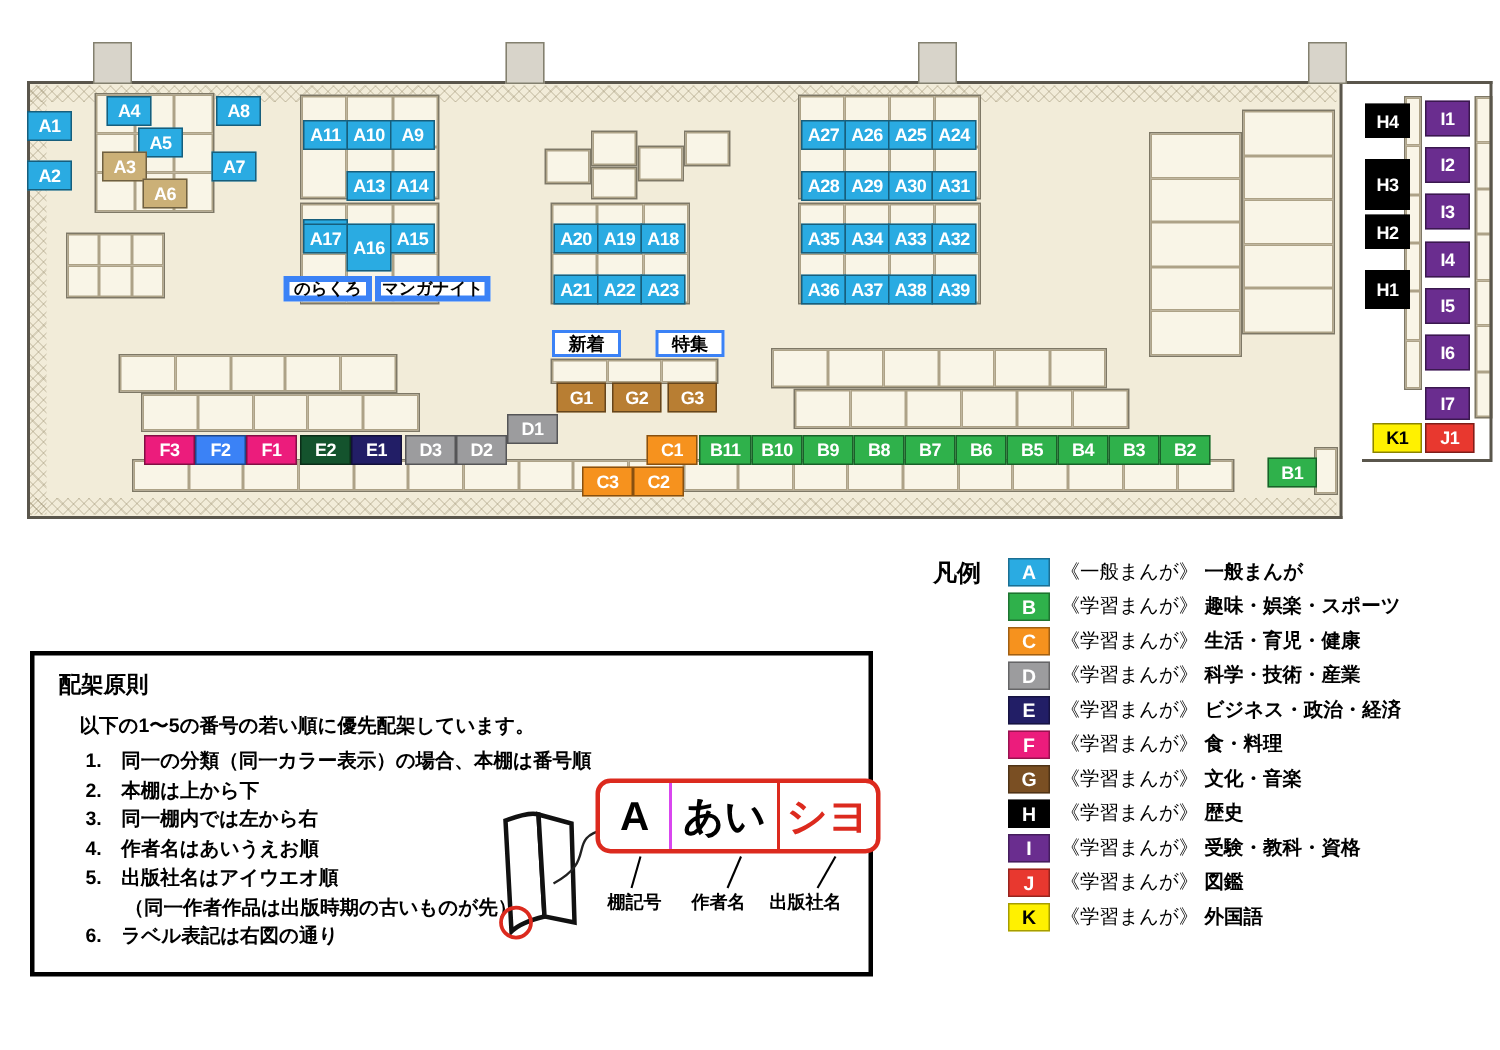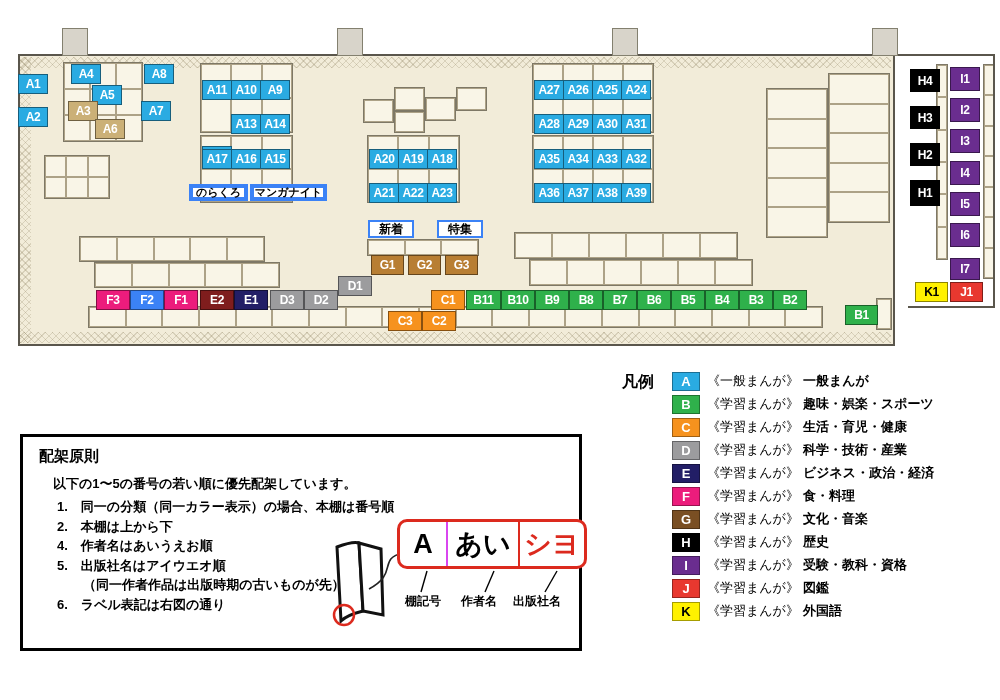--- a/index.html
+++ b/index.html
@@ -258,21 +258,21 @@
       <div class="chip" style="left: 95px; top: 119px; width: 30px; height: 20px; background: rgb(203, 176, 119);">A6</div>
       <div class="chip" style="left: 144px; top: 64px; width: 30px; height: 20px; background: rgb(42, 171, 226);">A8</div>
       <div class="chip" style="left: 141px; top: 101px; width: 30px; height: 20px; background: rgb(42, 171, 226); text-align: center;">A7</div>
       <div class="chip" style="left: 202px; top: 80px; width: 30px; height: 20px; background: rgb(42, 171, 226);">A11</div>
       <div class="chip" style="left: 231px; top: 80px; width: 30px; height: 20px; background: rgb(42, 171, 226);">A10</div>
       <div class="chip" style="left: 260px; top: 80px; width: 30px; height: 20px; background: rgb(42, 171, 226);">A9</div>
       <div class="chip" style="left: 202px; top: 114px; width: 30px; height: 20px; background: rgb(42, 171, 226); margin-top: 32px;">A12</div>
       <div class="chip" style="left: 231px; top: 114px; width: 30px; height: 20px; background: rgb(42, 171, 226);">A13</div>
       <div class="chip" style="left: 260px; top: 114px; width: 30px; height: 20px; background: rgb(42, 171, 226);">A14</div>
       <div class="chip" style="left: 202px; top: 149px; width: 30px; height: 20px; background: rgb(42, 171, 226);">A17</div>
-      <div class="chip" style="left: 231px; top: 149px; width: 30px; height: 20px; background: rgb(42, 171, 226);">A16</div>
+      <div class="chip" style="left: 231px; top: 149px; width: 30px; height: 32px; background: rgb(42, 171, 226);">A16</div>
       <div class="chip" style="left: 260px; top: 149px; width: 30px; height: 20px; background: rgb(42, 171, 226);">A15</div>
       <div class="chip" style="left: 369px; top: 149px; width: 30px; height: 20px; background: rgb(42, 171, 226);">A20</div>
       <div class="chip" style="left: 398px; top: 149px; width: 30px; height: 20px; background: rgb(42, 171, 226);">A19</div>
       <div class="chip" style="left: 427px; top: 149px; width: 30px; height: 20px; background: rgb(42, 171, 226);">A18</div>
       <div class="chip" style="left: 369px; top: 183px; width: 30px; height: 20px; background: rgb(42, 171, 226);">A21</div>
       <div class="chip" style="left: 398px; top: 183px; width: 30px; height: 20px; background: rgb(42, 171, 226);">A22</div>
       <div class="chip" style="left: 427px; top: 183px; width: 30px; height: 20px; background: rgb(42, 171, 226);">A23</div>
       <div class="chip" style="left: 534px; top: 80px; width: 30px; height: 20px; background: rgb(42, 171, 226);">A27</div>
       <div class="chip" style="left: 563px; top: 80px; width: 30px; height: 20px; background: rgb(42, 171, 226);">A26</div>
       <div class="chip" style="left: 592px; top: 80px; width: 30px; height: 20px; background: rgb(42, 171, 226);">A25</div>
@@ -288,41 +288,41 @@
       <div class="chip" style="left: 534px; top: 183px; width: 30px; height: 20px; background: rgb(42, 171, 226);">A36</div>
       <div class="chip" style="left: 563px; top: 183px; width: 30px; height: 20px; background: rgb(42, 171, 226);">A37</div>
       <div class="chip" style="left: 592px; top: 183px; width: 30px; height: 20px; background: rgb(42, 171, 226);">A38</div>
       <div class="chip" style="left: 621px; top: 183px; width: 30px; height: 20px; background: rgb(42, 171, 226);">A39</div>
       <div class="chip" style="left: 371px; top: 255px; width: 33px; height: 20px; background: rgb(184, 126, 51);">G1</div>
       <div class="chip" style="left: 408px; top: 255px; width: 33px; height: 20px; background: rgb(184, 126, 51);">G2</div>
       <div class="chip" style="left: 445px; top: 255px; width: 33px; height: 20px; background: rgb(184, 126, 51);">G3</div>
       <div class="chip" style="left: 96px; top: 290px; width: 34px; height: 20px; background: rgb(236, 28, 124);">F3</div>
       <div class="chip" style="left: 130px; top: 290px; width: 34px; height: 20px; background: #3b82f6;">F2</div>
       <div class="chip" style="left: 164px; top: 290px; width: 34px; height: 20px; background: rgb(236, 28, 124);">F1</div>
-      <div class="chip" style="left: 200px; top: 290px; width: 34px; height: 20px; background: #7f1d1d;">E2</div>
+      <div class="chip" style="left: 200px; top: 290px; width: 34px; height: 20px; background: #14532d;">E2</div>
       <div class="chip" style="left: 234px; top: 290px; width: 34px; height: 20px; background: rgb(34, 30, 102);">E1</div>
       <div class="chip" style="left: 270px; top: 290px; width: 34px; height: 20px; background: rgb(156, 156, 158);">D3</div>
       <div class="chip" style="left: 304px; top: 290px; width: 34px; height: 20px; background: rgb(156, 156, 158);">D2</div>
       <div class="chip" style="left: 338px; top: 276px; width: 34px; height: 20px; background: rgb(156, 156, 158);">D1</div>
       <div class="chip" style="left: 431px; top: 290px; width: 34px; height: 20px; background: rgb(246, 146, 30);">C1</div>
       <div class="chip" style="left: 466px; top: 290px; width: 35px; height: 20px; background: rgb(47, 177, 75);">B11</div>
       <div class="chip" style="left: 501px; top: 290px; width: 34px; height: 20px; background: rgb(47, 177, 75);">B10</div>
       <div class="chip" style="left: 535px; top: 290px; width: 34px; height: 20px; background: rgb(47, 177, 75);">B9</div>
       <div class="chip" style="left: 569px; top: 290px; width: 34px; height: 20px; background: rgb(47, 177, 75);">B8</div>
       <div class="chip" style="left: 603px; top: 290px; width: 34px; height: 20px; background: rgb(47, 177, 75);">B7</div>
       <div class="chip" style="left: 637px; top: 290px; width: 34px; height: 20px; background: rgb(47, 177, 75);">B6</div>
       <div class="chip" style="left: 671px; top: 290px; width: 34px; height: 20px; background: rgb(47, 177, 75);">B5</div>
       <div class="chip" style="left: 705px; top: 290px; width: 34px; height: 20px; background: rgb(47, 177, 75);">B4</div>
       <div class="chip" style="left: 739px; top: 290px; width: 34px; height: 20px; background: rgb(47, 177, 75);">B3</div>
       <div class="chip" style="left: 773px; top: 290px; width: 34px; height: 20px; background: rgb(47, 177, 75);">B2</div>
       <div class="chip" style="left: 388px; top: 311px; width: 34px; height: 20px; background: rgb(246, 146, 30);">C3</div>
       <div class="chip" style="left: 422px; top: 311px; width: 34px; height: 20px; background: rgb(246, 146, 30);">C2</div>
       <div class="chip" style="left: 845px; top: 305px; width: 33px; height: 20px; background: rgb(47, 177, 75);">B1</div>
       <div class="chip" style="left: 910px; top: 69px; width: 30px; height: 23px; background: rgb(0, 0, 0);">H4</div>
-      <div class="chip" style="left: 910px; top: 106px; width: 30px; height: 23px; background: rgb(0, 0, 0); text-align: right;">H3</div>
+      <div class="chip" style="left: 910px; top: 106px; width: 30px; height: 34px; background: rgb(0, 0, 0); text-align: right;">H3</div>
       <div class="chip" style="left: 910px; top: 143px; width: 30px; height: 23px; background: rgb(0, 0, 0);">H2</div>
       <div class="chip" style="left: 910px; top: 180px; width: 30px; height: 26px; background: rgb(0, 0, 0);">H1</div>
       <div class="chip" style="left: 950px; top: 67px; width: 30px; height: 24px; background: rgb(106, 45, 143);">I1</div>
       <div class="chip" style="left: 950px; top: 98px; width: 30px; height: 24px; background: rgb(106, 45, 143);">I2</div>
       <div class="chip" style="left: 950px; top: 129px; width: 30px; height: 24px; background: rgb(106, 45, 143);">I3</div>
       <div class="chip" style="left: 950px; top: 161px; width: 30px; height: 24px; background: rgb(106, 45, 143);">I4</div>
       <div class="chip" style="left: 950px; top: 192px; width: 30px; height: 24px; background: rgb(106, 45, 143);">I5</div>
       <div class="chip" style="left: 950px; top: 223px; width: 30px; height: 24px; background: rgb(106, 45, 143);">I6</div>
       <div class="chip" style="left: 950px; top: 258px; width: 30px; height: 22px; background: rgb(106, 45, 143);">I7</div>
       <div class="chip" style="left: 915px; top: 282px; width: 33px; height: 20px; background: rgb(255, 241, 0); color: rgb(0, 0, 0);">K1</div>
@@ -395,20 +395,21 @@
         </div>
     </div>
   </div>
 
   <div class="prin">
     <div class="prin-title">配架原則</div>
     <div class="prin-intro">以下の1〜5の番号の若い順に優先配架しています。</div>
     <div class="prin-list">
         <div class="prin-item">1.　同一の分類（同一カラー表示）の場合、本棚は番号順</div>
         <div class="prin-item">2.　本棚は上から下</div>
+        <div class="prin-item">3.　同一棚内では左から右</div>
         <div class="prin-item">4.　作者名はあいうえお順</div>
         <div class="prin-item">5.　出版社名はアイウエオ順
 　　（同一作者作品は出版時期の古いものが先）</div>
         <div class="prin-item">6.　ラベル表記は右図の通り</div>
       </div>
 
     <div class="book-wrap">
       <svg width="62" height="92" viewBox="0 0 62 92">
         <path d="M10 8 Q26 2 32 4 L36 72 Q20 76 14 82 Z" fill="#ffffff" stroke="#111" stroke-width="3"></path>
         <path d="M32 4 L54 10 L56 76 L36 72 Z" fill="#ffffff" stroke="#111" stroke-width="3"></path>

